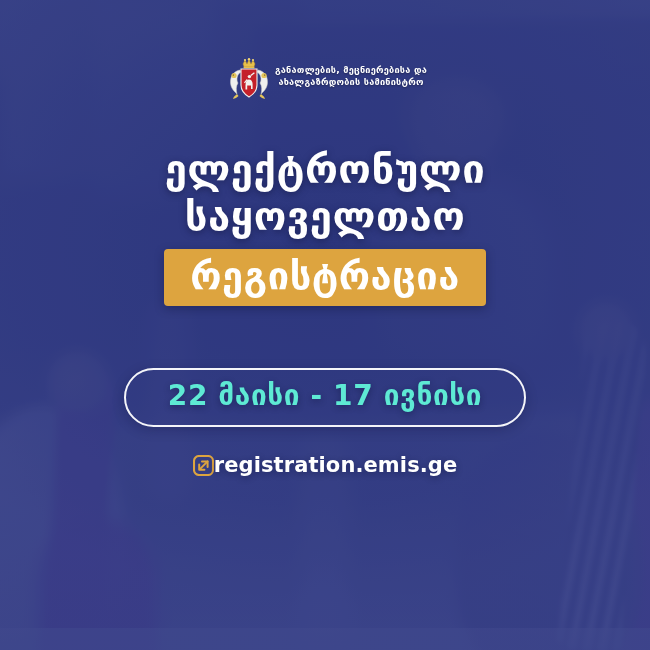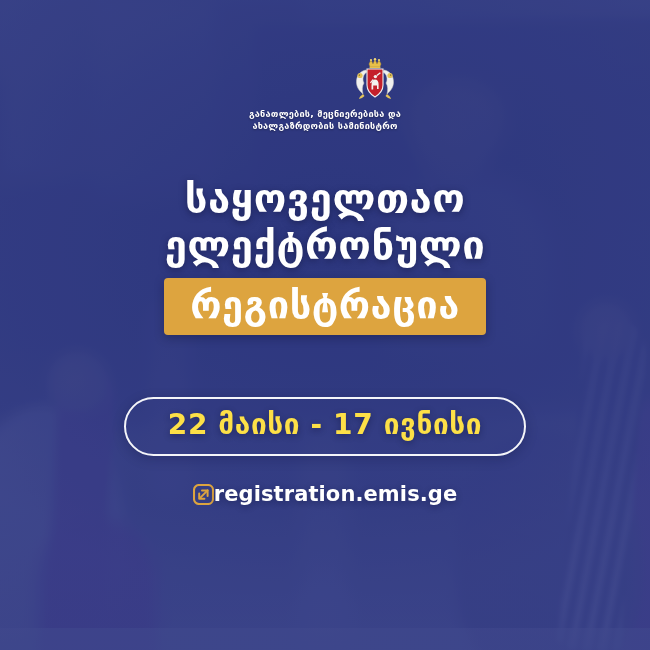--- a/index.html
+++ b/index.html
@@ -207,22 +207,22 @@
     inset: 0;
     display: flex;
     flex-direction: column;
     align-items: center;
   }
 
   
   .brand {
     margin-top: 58px;
     display: flex;
-    flex-direction: column;
-    align-items: flex-end;
+    flex-direction: row;
+    align-items: flex-start;
   }
   .emblem {
     width: 52px;
     height: 44px;
     display: block;
   }
   .ministry {
     margin-top: 6px;
     text-align: center;
     color: #ffffff;
@@ -264,21 +264,21 @@
     box-shadow: 0 3px 10px rgba(12,16,50,.35);
     text-align: right;
   }
 
   
   .date-pill {
     margin-top: 62px;
     padding: 9px 42px 12px 42px;
     border: 2.5px solid rgba(255,255,255,.95);
     border-radius: 40px;
-    color: #fde047;
+    color: #5eead4;
     font-weight: bold;
     font-size: 28px;
     line-height: 34px;
     letter-spacing: .6px;
     text-shadow: 0 2px 6px rgba(16,20,60,.45);
     box-shadow: 0 3px 12px rgba(12,16,50,.25);
   }
 
   
   .url-row {
@@ -358,22 +358,22 @@
           <circle cx="26.4" cy="18.6" r="1.7" fill="#f2f2ef"></circle>
           <path d="M27.4 17 L31 14.2 L31.8 15.2 L28.2 18 Z" fill="#f2f2ef"></path>
           <path d="M23.8 21 L21 24.5 L21.9 25.3 L24.6 22 Z" fill="#f2f2ef"></path>
         </svg>
       </span>
       <div class="ministry">განათლების, მეცნიერებისა და
 ახალგაზრდობის სამინისტრო</div>
     </div>
 
     <div class="headline">
+      <span class="ln">ელექტრონული</span>
       <span class="ln">საყოველთაო</span>
-      <span class="ln">ელექტრონული</span>
     </div>
 
     <div class="highlight-wrap">
       <span class="highlight" id="highlight-box" style="background: rgb(221, 164, 63);">რეგისტრაცია</span>
     </div>
 
     <div class="date-pill">22 მაისი - 17 ივნისი</div>
 
     <div class="url-row">
       <span>

